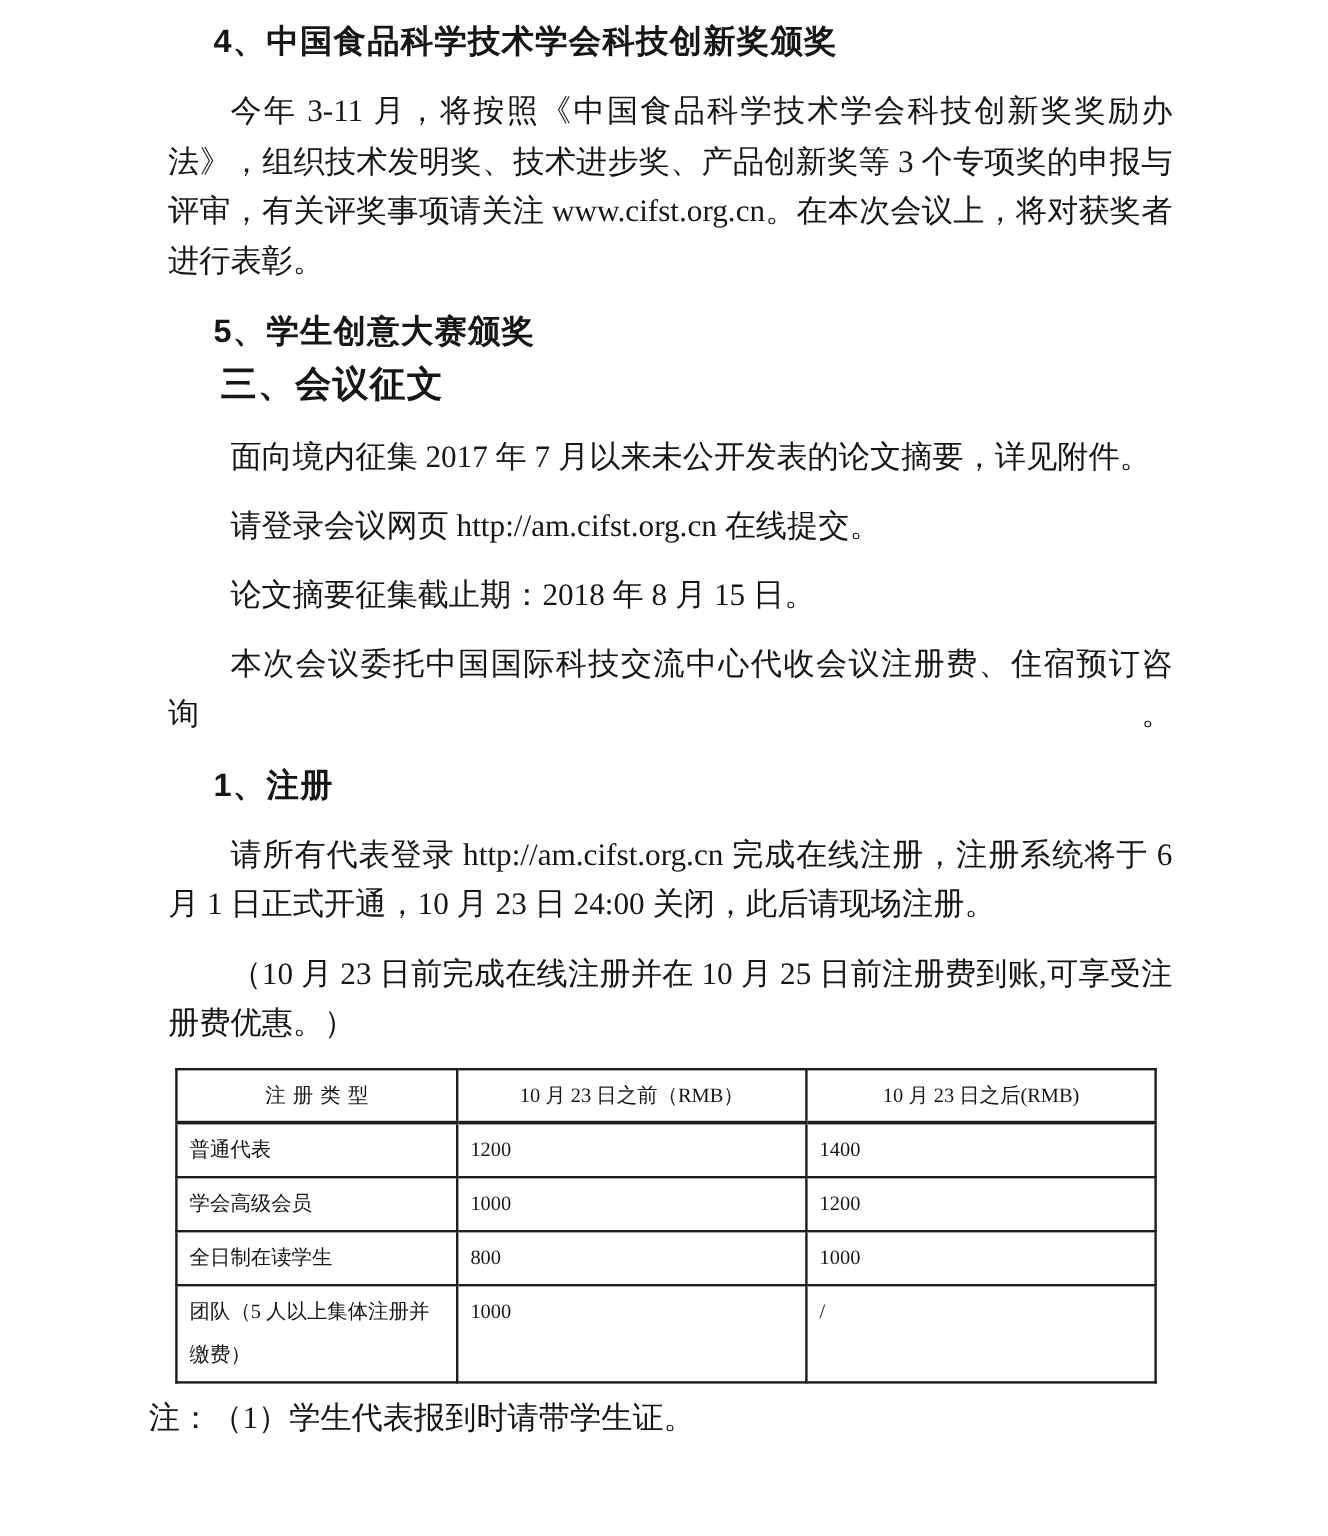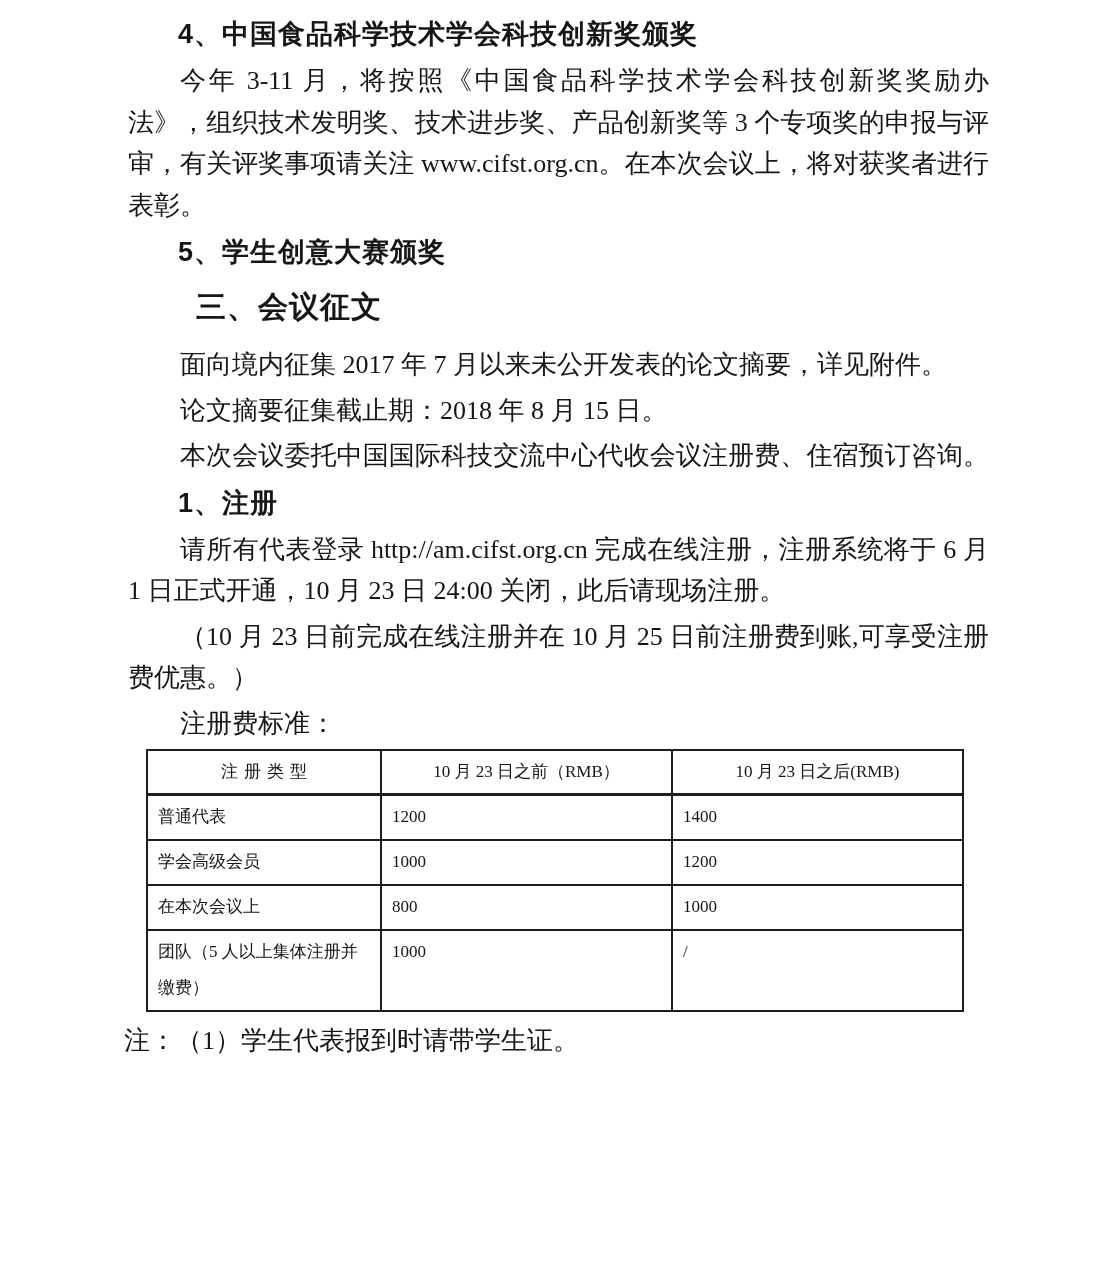--- a/index.html
+++ b/index.html
@@ -11,39 +11,39 @@
     background: #ffffff;
     box-sizing: border-box;
     padding: 12px 114px 0 124px;
     font-family: "Liberation Serif", "DejaVu Serif", serif;
     color: #161616;
     font-size: 26px;
     line-height: 41.5px;
     overflow: hidden;
   }
   .h-main {
-    font-family: Liberation Mono, monospace;
+    font-family: Liberation Serif, serif;
     font-weight: bold;
     font-size: 30px;
     line-height: 46px;
     text-indent: 2em;
-    margin: 12px;
+    margin: 0;
     letter-spacing: 1px;
   }
   .h-sub {
     font-family: "Liberation Sans", "DejaVu Sans", sans-serif;
     font-weight: bold;
     font-size: 27px;
     line-height: 44px;
     text-indent: 2em;
     margin: 0;
     letter-spacing: 1px;
   }
   .para {
-    margin: 4px;
+    margin: 16px;
     text-indent: 2em;
     text-align: justify;
     text-justify: inter-character;
   }
   .spread { text-align-last: justify; }
   .fee-table {
     border-collapse: collapse;
     table-layout: fixed;
     width: 816px;
     margin: 5px 0 0 22px;
@@ -83,28 +83,28 @@
 
 <div class="page">
 
   <h3 class="h-sub">4、中国食品科学技术学会科技创新奖颁奖</h3>
   <p class="para">今年 3-11 月，将按照《中国食品科学技术学会科技创新奖奖励办法》，组织技术发明奖、技术进步奖、产品创新奖等 3 个专项奖的申报与评审，有关评奖事项请关注 www.cifst.org.cn。在本次会议上，将对获奖者进行表彰。</p>
 
   <h3 class="h-sub">5、学生创意大赛颁奖</h3>
 
   <h2 class="h-main">三、会议征文</h2>
   <p class="para">面向境内征集 2017 年 7 月以来未公开发表的论文摘要，详见附件。</p>
+  <p class="para">请登录会议网页 http://am.cifst.org.cn 在线提交。</p>
   <p class="para">论文摘要征集截止期：2018 年 8 月 15 日。</p>
 
   <p class="para spread">本次会议委托中国国际科技交流中心代收会议注册费、住宿预订咨询。</p>
 
   <h3 class="h-sub">1、注册</h3>
   <p class="para">请所有代表登录 http://am.cifst.org.cn 完成在线注册，注册系统将于 6 月 1 日正式开通，10 月 23 日 24:00 关闭，此后请现场注册。</p>
   <p class="para">（10 月 23 日前完成在线注册并在 10 月 25 日前注册费到账,可享受注册费优惠。）</p>
-  <p class="para">注册费标准：</p>
 
   <table class="fee-table">
     <colgroup>
         <col class="c1">
         <col class="c2">
         <col class="c3">
       </colgroup>
     <thead>
       <tr>
         <th class="th-type">注册类型</th>
@@ -117,21 +117,21 @@
         <td>普通代表</td>
         <td>1200</td>
         <td>1400</td>
       </tr>
       <tr>
         <td>学会高级会员</td>
         <td>1000</td>
         <td>1200</td>
       </tr>
       <tr>
-        <td>在本次会议上</td>
+        <td>全日制在读学生</td>
         <td>800</td>
         <td>1000</td>
       </tr>
       <tr>
         <td>团队（5 人以上集体注册并缴费）</td>
         <td>1000</td>
         <td>/</td>
       </tr>
     </tbody>
   </table>

